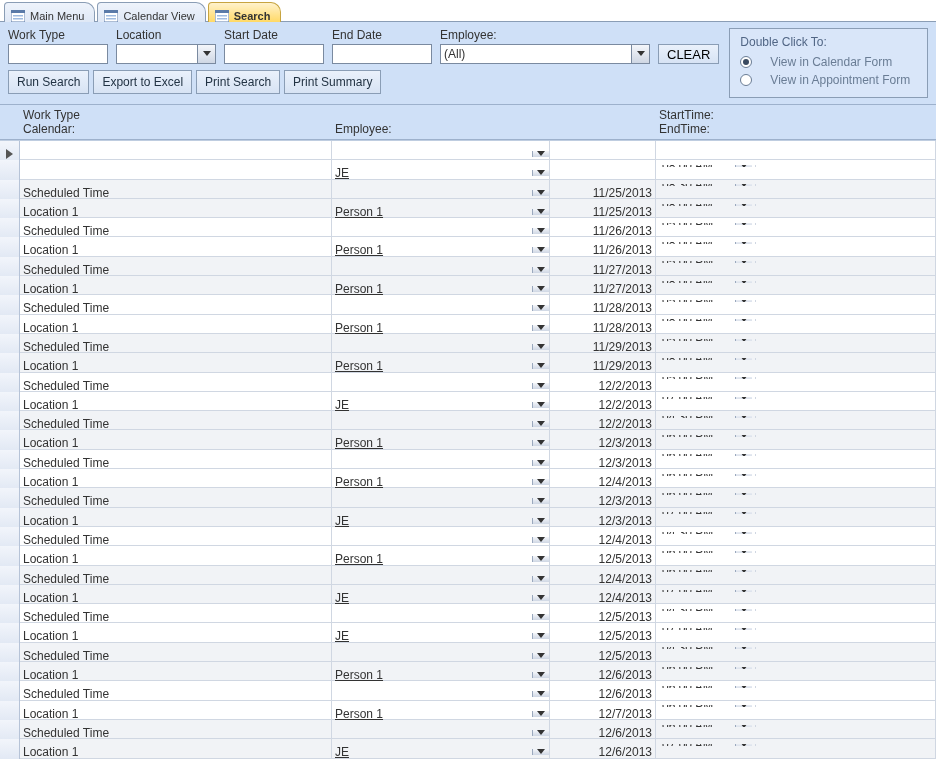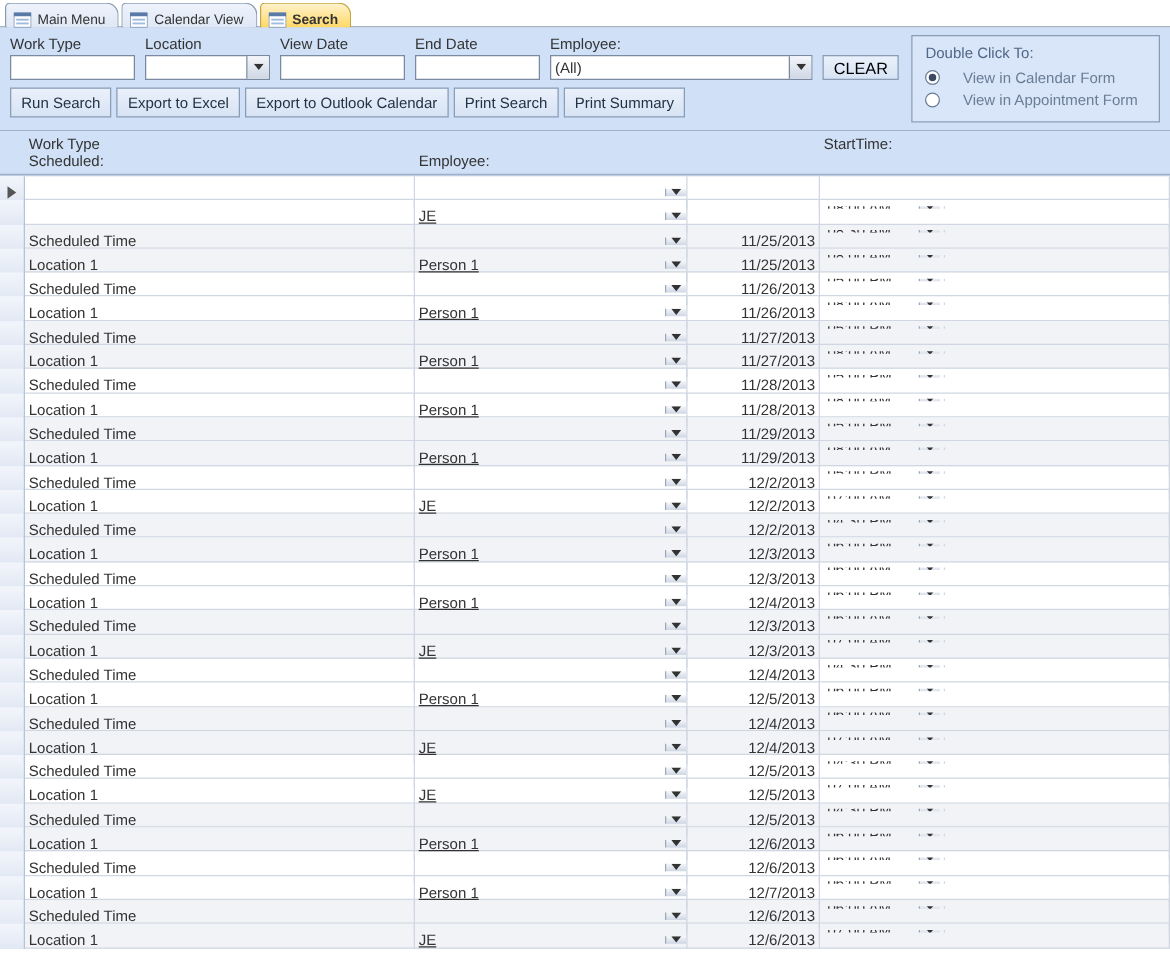--- a/index.html
+++ b/index.html
@@ -208,21 +208,21 @@
         <div class="combo" style="width:100px">
           <span></span>
           <span class="dd">
               <svg width="8" height="6">
                 <polygon points="0,0 8,0 4,5" fill="#333"></polygon>
               </svg>
             </span>
         </div>
       </div>
       <div class="filter-col">
-        <span class="filter-label">View Date</span>
+        <span class="filter-label">Start Date</span>
         <input class="tx" style="width: 100px;" value="">
       </div>
       <div class="filter-col">
         <span class="filter-label">End Date</span>
         <input class="tx" style="width: 100px;" value="">
       </div>
       <div class="filter-col">
         <span class="filter-label">Employee:</span>
         <div class="combo" style="width:210px">
           <span>(All)</span>
@@ -231,21 +231,20 @@
                 <polygon points="0,0 8,0 4,5" fill="#333"></polygon>
               </svg>
             </span>
         </div>
       </div>
       <button class="clear-btn">CLEAR</button>
     </div>
     <div class="btnrow">
       <button class="btn">Run Search</button>
       <button class="btn">Export to Excel</button>
-      <button class="btn">Export to Outlook Calendar</button>
       <button class="btn">Print Search</button>
       <button class="btn">Print Summary</button>
     </div>
   </div>
   <div class="side-box">
     <div class="title">Double Click To:</div>
     <div class="radio-row">
       <span class="radio-dot sel"></span>
       <span>View in Calendar Form</span>
     </div>
@@ -253,29 +252,30 @@
       <span class="radio-dot"></span>
       <span>View in Appointment Form</span>
     </div>
   </div>
 </div>
 
 <div class="detail-header">
   <div></div>
   <div class="dh-col">
     <span>Work Type</span>
-    <span>Scheduled:</span>
+    <span>Calendar:</span>
   </div>
   <div class="dh-col">
     <span>&nbsp;</span>
     <span>Employee:</span>
   </div>
   <div></div>
   <div class="dh-col">
     <span>StartTime:</span>
+    <span>EndTime:</span>
   </div>
 </div>
 
 <div class="grid" id="grid">
     <div class="row">
       <div class="cell selector active"></div>
       <div class="cell"></div>
       <div class="cell combo-cell">
         <span class="ctext"></span>
         <span class="dd">

